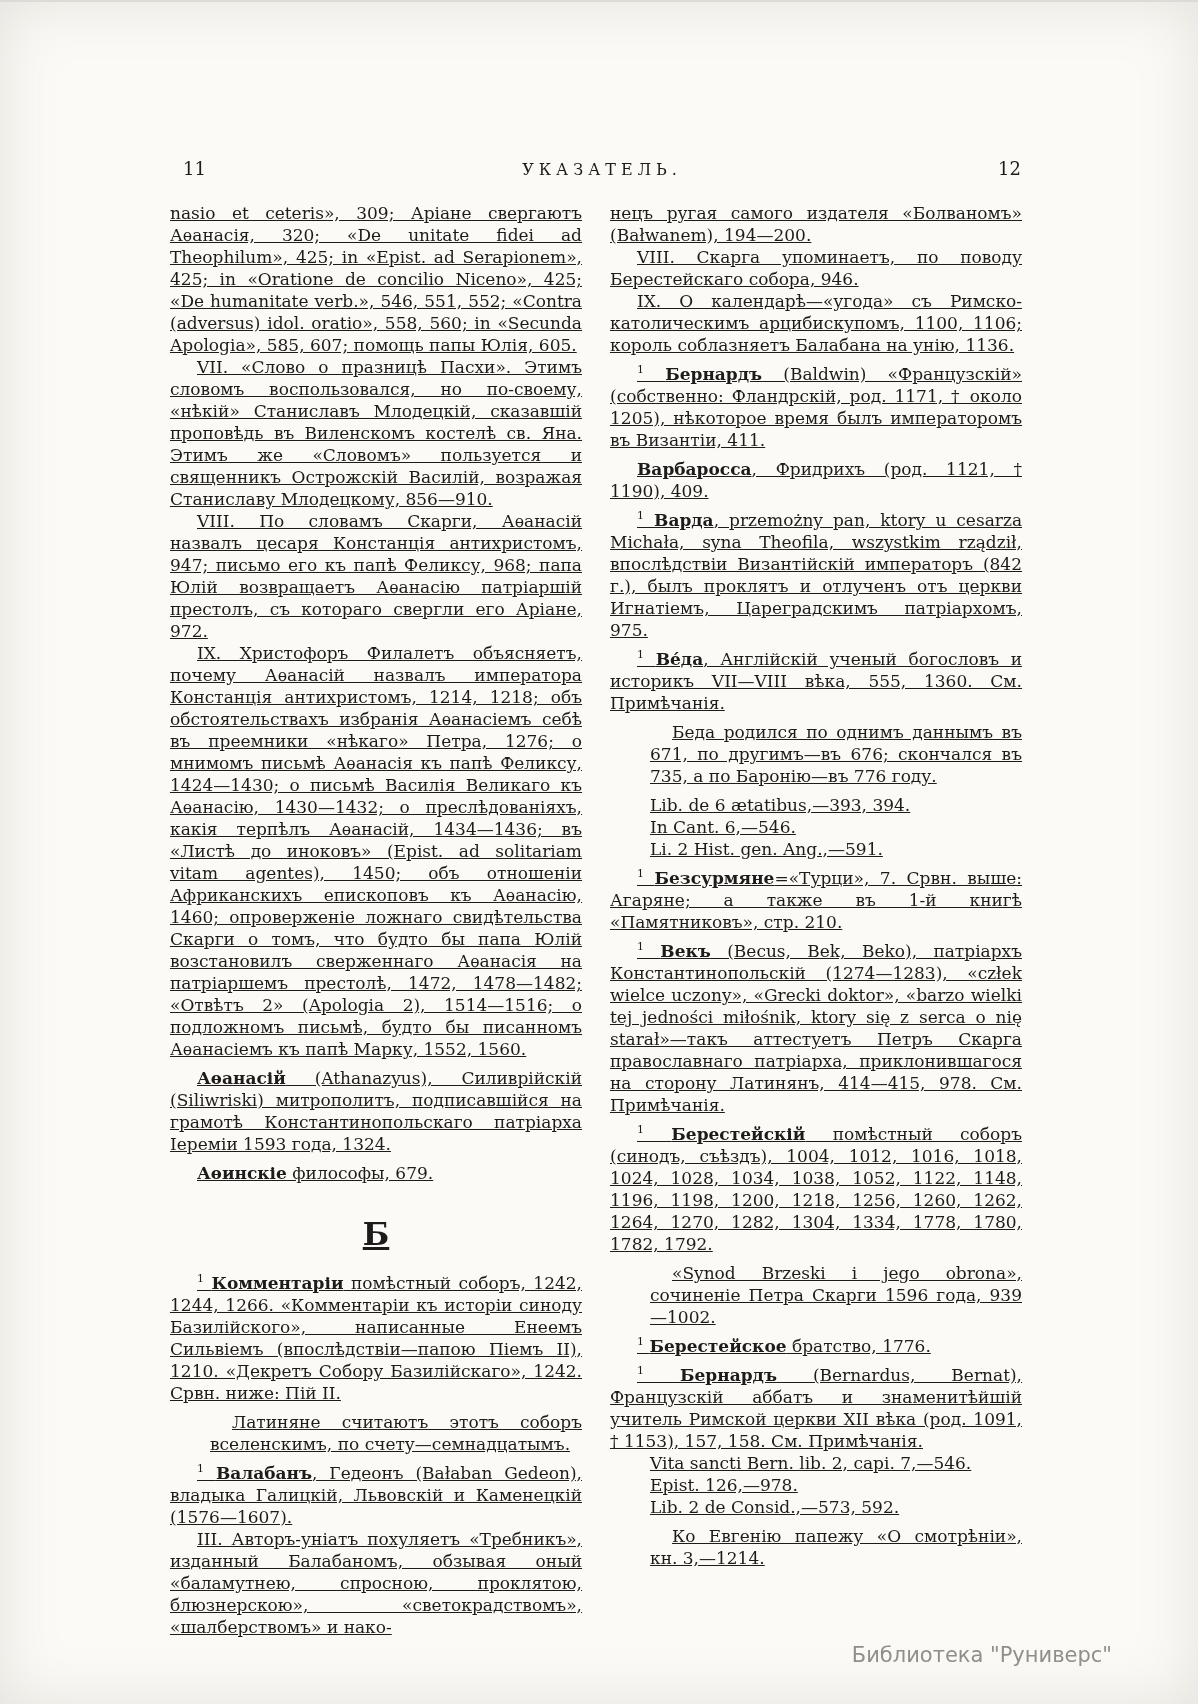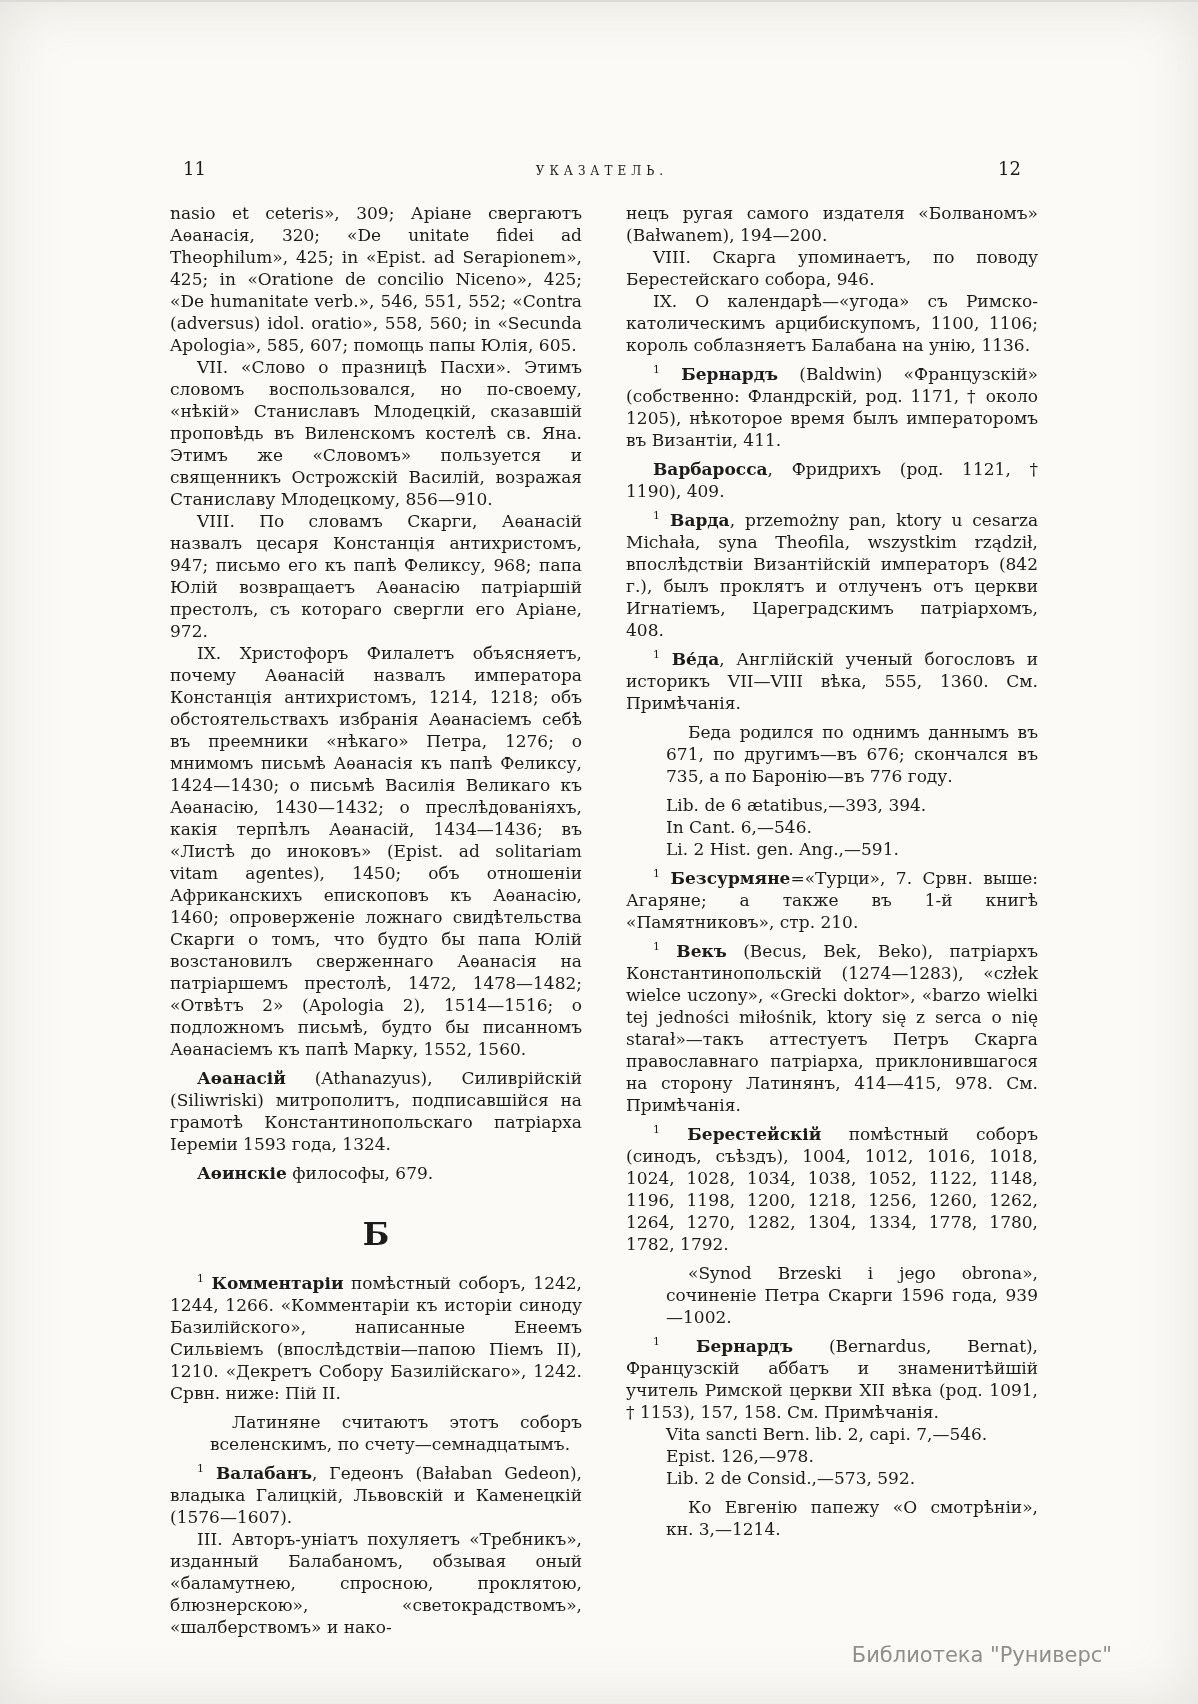--- a/index.html
+++ b/index.html
@@ -11,24 +11,24 @@
     box-shadow: inset 0 0 60px rgba(120,115,105,0.18);
     color:#1d1c1a;
     font-family:"DejaVu Serif", serif;
     overflow:hidden;
   }
   .header {
     position:absolute; top:156px; left:183px; width:838px;
     display:flex; justify-content:space-between; align-items:baseline;
     font-size:18px;
   }
-  .running-title { font-size:12px; letter-spacing:5px; }
+  .running-title { font-size:16px; letter-spacing:5px; }
   .columns {
     position:absolute; top:200px; left:170px; width:868px;
-    display:flex; gap:44px;
+    display:flex; gap:28px;text-decoration:underline;
   }
   .col {
     width:412px;
     font-size:17px; line-height:22px;
     text-align:justify;
   }
   .para { margin:0; }
   .para.flow { text-indent:0; }
   .para.indent { text-indent:27px; }
   .para.entry { text-indent:27px; margin-top:7px; }
@@ -70,30 +70,31 @@
         <div class="para note"><span>Латиняне считаютъ этотъ соборъ вселенскимъ, по счету—семнадцатымъ.</span></div>
         <div class="para entry"><sup>1</sup> <b>Валабанъ</b><span>, Гедеонъ (Bałaban Gedeon), владыка Галицкій, Львовскій и Каменецкій (1576—1607).</span></div>
         <div class="para indent"><span>III. Авторъ-уніатъ похуляетъ «Требникъ», изданный Балабаномъ, обзывая оный «баламутнею, спросною, проклятою, блюзнерскою», «светокрадствомъ», «шалберствомъ» и нако-</span></div>
       </div>
     <div class="col" id="col-right">
         <div class="para flow"><span>нецъ ругая самого издателя «Болваномъ» (Bałwanem), 194—200.</span></div>
         <div class="para indent"><span>VIII. Скарга упоминаетъ, по поводу Берестейскаго собора, 946.</span></div>
         <div class="para indent"><span>IX. О календарѣ—«угода» съ Римско-католическимъ арцибискупомъ, 1100, 1106; король соблазняетъ Балабана на унію, 1136.</span></div>
         <div class="para entry"><sup>1</sup> <b>Бернардъ</b><span> (Baldwin) «Французскій» (собственно: Фландрскій, род. 1171, † около 1205), нѣкоторое время былъ императоромъ въ Византіи, 411.</span></div>
         <div class="para entry"><b>Варбаросса</b><span>, Фридрихъ (род. 1121, † 1190), 409.</span></div>
-        <div class="para entry"><sup>1</sup> <b>Варда</b><span>, przemożny pan, ktory u cesarza Michała, syna Theofila, wszystkim rządził, впослѣдствіи Византійскій императоръ (842 г.), былъ проклятъ и отлученъ отъ церкви Игнатіемъ, Цареградскимъ патріархомъ, 408.</span></div>
+        <div class="para entry"><sup>1</sup> <b>Варда</b><span>, przemożny pan, ktory u cesarza Michała, syna Theofila, wszystkim rządził, впослѣдствіи Византійскій императоръ (842 г.), былъ проклятъ и отлученъ отъ церкви Игнатіемъ, Цареградскимъ патріархомъ, 975.</span></div>
         <div class="para entry"><sup>1</sup> <b>Ве́да</b><span>, Англійскій ученый богословъ и историкъ VII—VIII вѣка, 555, 1360. См. Примѣчанія.</span></div>
         <div class="para note"><span>Беда родился по однимъ даннымъ въ 671, по другимъ—въ 676; скончался въ 735, а по Баронію—въ 776 году.</span></div>
         <div class="para note-line"><span>Lib. de 6 ætatibus,—393, 394.</span></div>
         <div class="para note-line"><span>In Cant. 6,—546.</span></div>
         <div class="para note-line"><span>Li. 2 Hist. gen. Ang.,—591.</span></div>
         <div class="para entry"><sup>1</sup> <b>Безсурмяне</b><span>=«Турци», 7. Срвн. выше: Агаряне; а также въ 1-й книгѣ «Памятниковъ», стр. 210.</span></div>
         <div class="para entry"><sup>1</sup> <b>Векъ</b><span> (Becus, Bek, Beko), патріархъ Константинопольскій (1274—1283), «człek wielce uczony», «Grecki doktor», «barzo wielki tej jedności miłośnik, ktory się z serca o nię starał»—такъ аттестуетъ Петръ Скарга православнаго патріарха, приклонившагося на сторону Латинянъ, 414—415, 978. См. Примѣчанія.</span></div>
         <div class="para entry"><sup>1</sup> <b>Берестейскій</b><span> помѣстный соборъ (синодъ, съѣздъ), 1004, 1012, 1016, 1018, 1024, 1028, 1034, 1038, 1052, 1122, 1148, 1196, 1198, 1200, 1218, 1256, 1260, 1262, 1264, 1270, 1282, 1304, 1334, 1778, 1780, 1782, 1792.</span></div>
         <div class="para note"><span>«Synod Brzeski i jego obrona», сочиненіе Петра Скарги 1596 года, 939—1002.</span></div>
+        <div class="para entry"><sup>1</sup> <b>Берестейское</b><span> братство, 1776.</span></div>
         <div class="para entry"><sup>1</sup> <b>Бернардъ</b><span> (Bernardus, Bernat), Французскій аббатъ и знаменитѣйшій учитель Римской церкви XII вѣка (род. 1091, † 1153), 157, 158. См. Примѣчанія.</span></div>
         <div class="para note-line"><span>Vita sancti Bern. lib. 2, capi. 7,—546.</span></div>
         <div class="para note-line"><span>Epist. 126,—978.</span></div>
         <div class="para note-line"><span>Lib. 2 de Consid.,—573, 592.</span></div>
         <div class="para note"><span>Ко Евгенію папежу «О смотрѣніи», кн. 3,—1214.</span></div>
       </div>
   </div>
 
   <div class="watermark">Библиотека "Руниверс"</div>
 </div>

